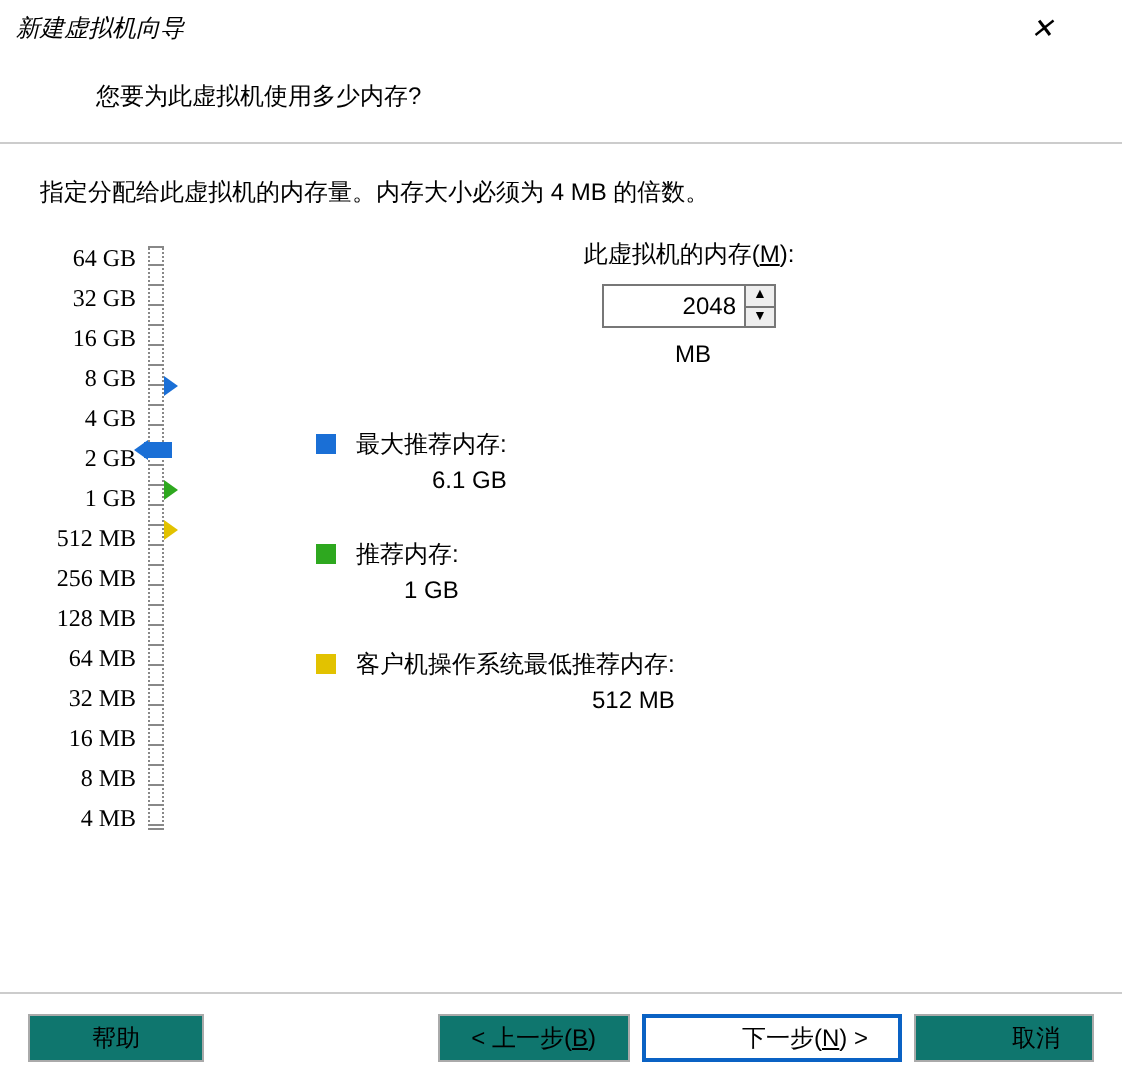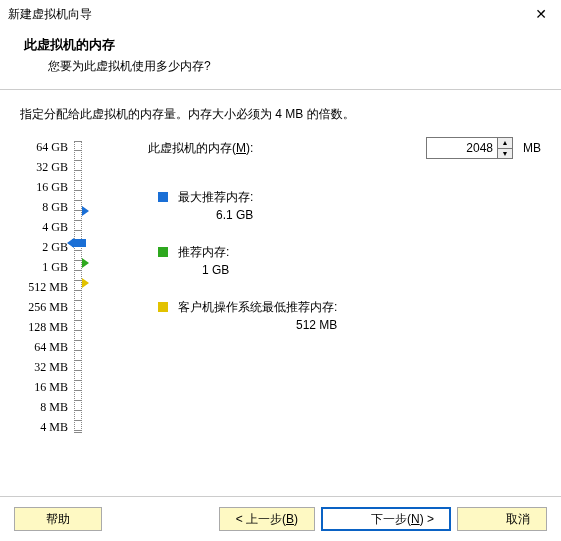--- a/index.html
+++ b/index.html
@@ -10,22 +10,23 @@
     background: #fff;
     color: #000;
     width: 561px;
     height: 541px;
     position: relative;
   }
   .titlebar {
     display: flex;
     align-items: center;
     justify-content: space-between;
-    padding: 4px 0 4px 8px;
+    padding: 4px 20px 4px 8px;
     height: 28px;
+    font-style: italic;
   }
   .titlebar .title { font-size: 12px; }
   .close-btn {
     width: 40px;
     height: 24px;
     display: flex;
     align-items: center;
     justify-content: center;
     font-size: 14px;
     cursor: pointer;
@@ -97,20 +98,21 @@
   .info-col {
     flex: 1;
     padding-left: 60px;
     position: relative;
   }
   .mem-row {
     display: flex;
     align-items: center;
     gap: 6px;
     margin-bottom: 30px;
+    flex-direction: column;
   }
   .mem-label { flex: 1; }
   .spin {
     display: flex;
     align-items: stretch;
     border: 1px solid #777;
     height: 22px;
   }
   .spin input {
     width: 70px;
@@ -155,21 +157,21 @@
   .footer {
     position: absolute;
     left: 0; right: 0; bottom: 0;
     border-top: 1px solid #ccc;
     padding: 10px 14px;
     display: flex;
     align-items: center;
   }
   .btn {
     border: 1px solid #aaa;
-    background: #fef9c3;
+    background: #0f766e;
     padding: 3px 16px;
     font-family: inherit;
     font-size: 12px;
     cursor: pointer;
     min-width: 88px;
     height: 24px;
   }
   .btn.default {
     border: 2px solid #0a62c4;
     background: #fff;
@@ -181,21 +183,20 @@
 </style>
 </head>
 <body>
 
 <div class="titlebar">
   <span class="title">新建虚拟机向导</span>
   <div class="close-btn">✕</div>
 </div>
 
 <div class="header-block">
-  <div class="header-title">此虚拟机的内存</div>
   <div class="header-sub">您要为此虚拟机使用多少内存?</div>
 </div>
 
 <div class="instruction">指定分配给此虚拟机的内存量。内存大小必须为 4 MB 的倍数。</div>
 
 <div class="main-area">
   <div class="scale-col">
     <div class="scale-labels" id="scale-labels">
         <div>64 GB</div>
         <div>32 GB</div>

